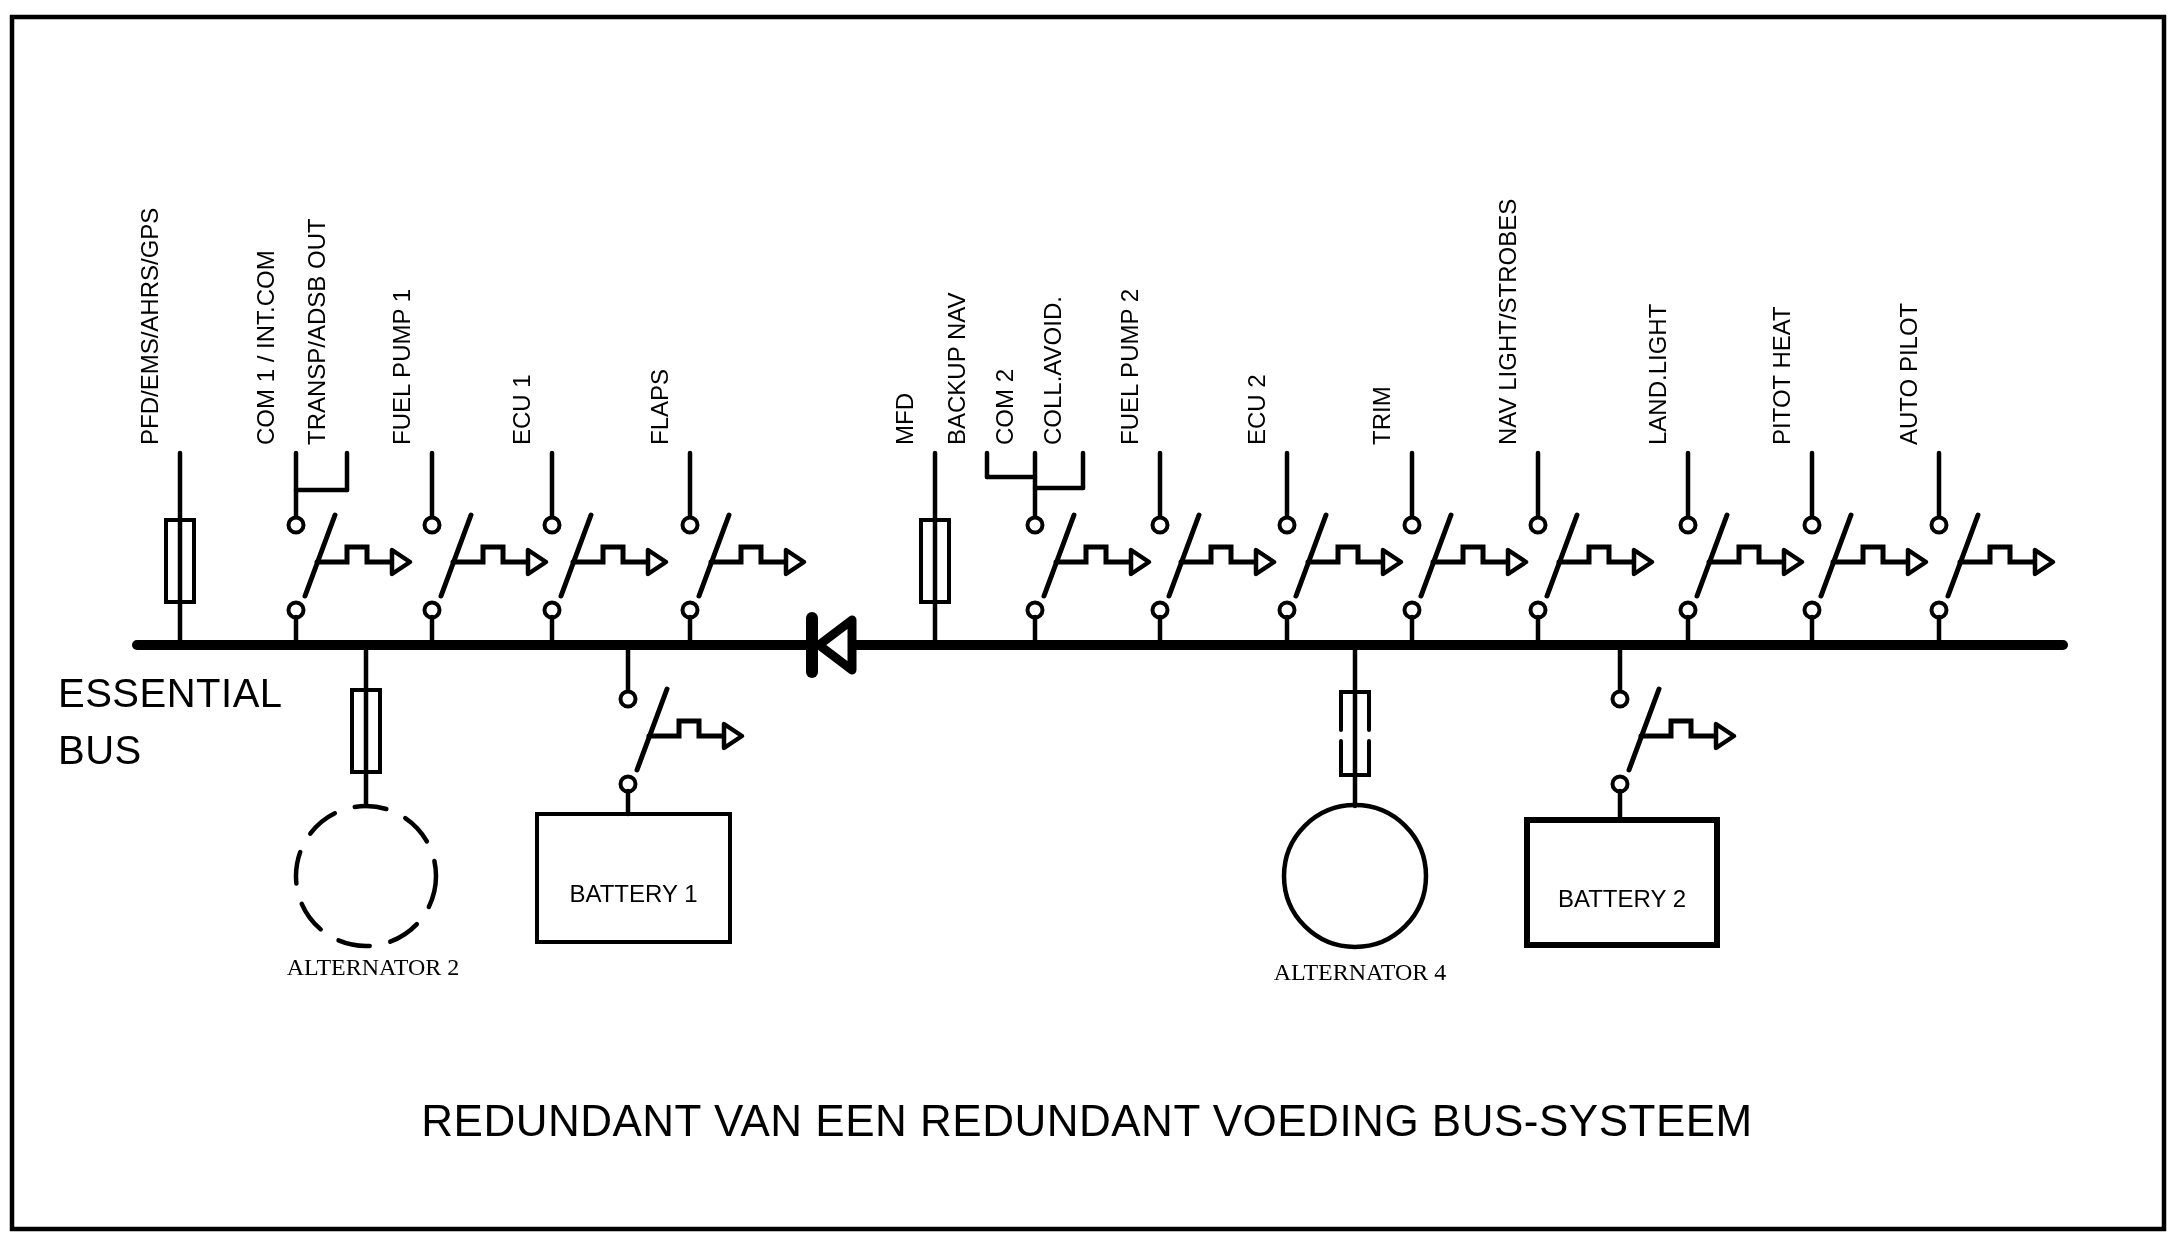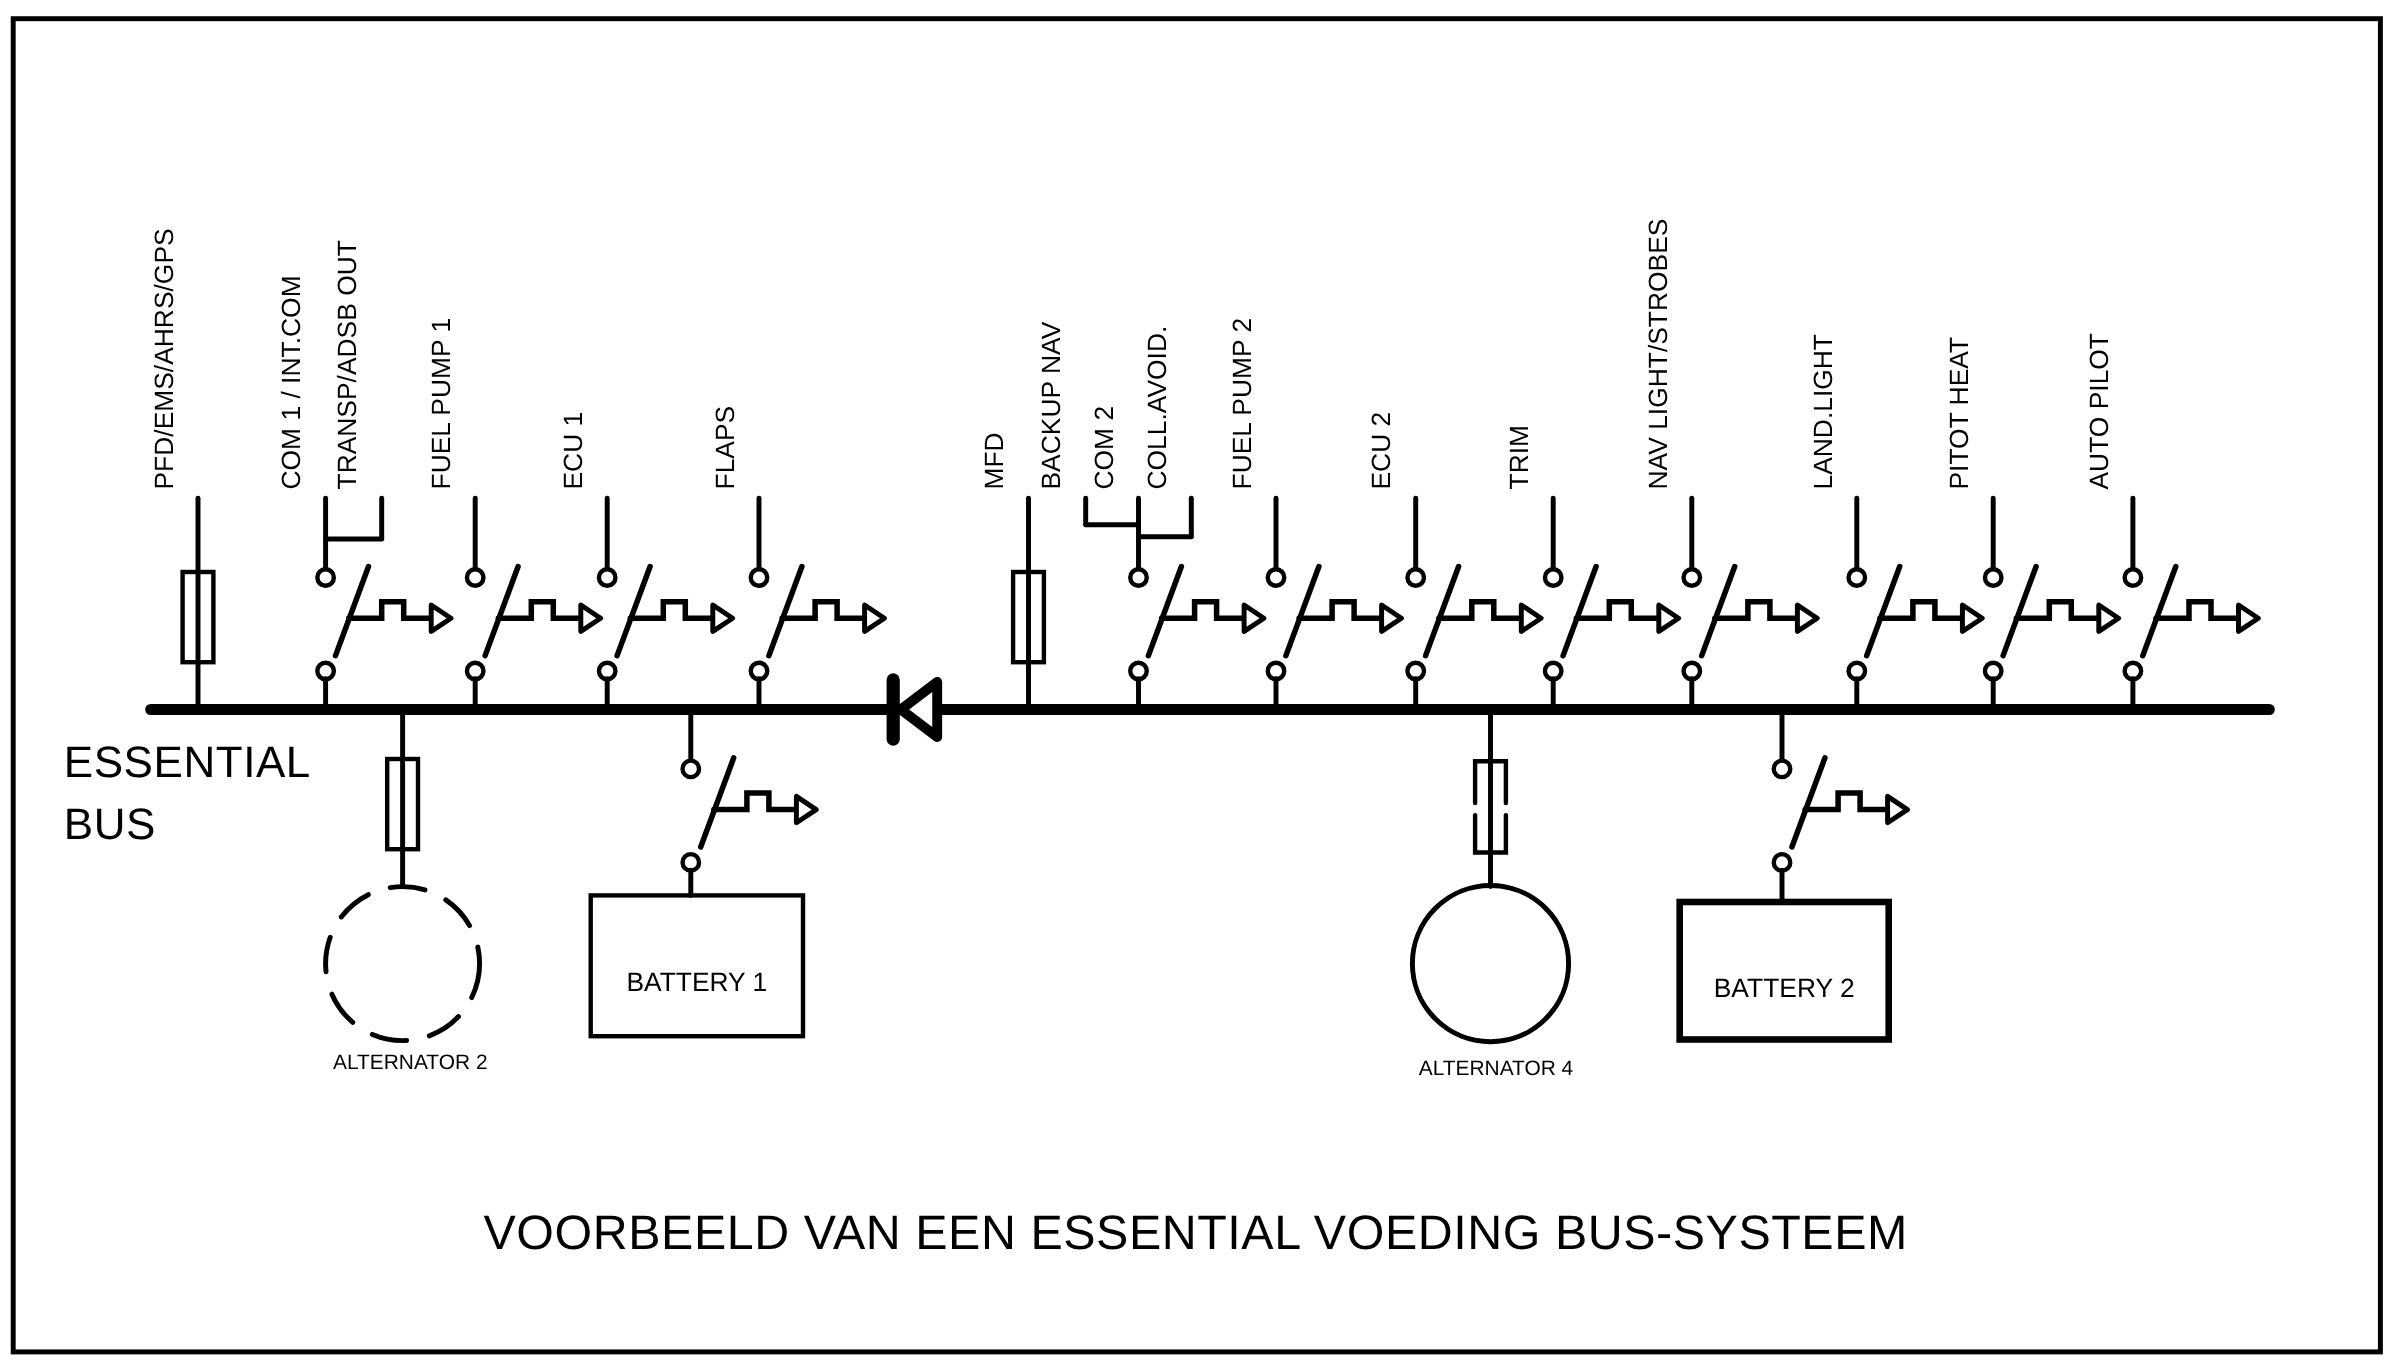--- a/index.html
+++ b/index.html
@@ -3,21 +3,21 @@
 <meta charset="utf-8">
 <style>
   html,body{margin:0;padding:0;background:#ffffff;}
   #app{position:relative;width:2174px;height:1241px;background:#ffffff;overflow:hidden;
        font-family:"Liberation Sans",sans-serif;color:#000;}
   #linework{position:absolute;left:0;top:0;}
   .lbl{position:absolute;white-space:nowrap;color:#000;}
   .branch-lbl{font-size:24px;line-height:30px;height:30px;top:415px;
               transform:rotate(-90deg);transform-origin:0 100%;}
   .bus-name{font-size:40px;line-height:57px;letter-spacing:0.5px;}
-  .src-lbl{font-size:19px;line-height:28px;text-align:center;}
+  .src-lbl{font-size:24px;line-height:28px;text-align:center;font-family:Liberation Serif, serif;}
   .box-lbl{font-size:24px;line-height:28px;text-align:center;margin-top:24px;}
   #title{position:absolute;left:0;right:0;top:1098px;text-align:center;
          font-size:44px;line-height:46px;letter-spacing:0.5px;}
 </style>
 </head>
 <body>
 
 <div id="app">
 
   <svg id="linework" width="2174" height="1241" viewBox="0 0 2174 1241" stroke="#000" fill="none" stroke-linecap="round">
@@ -184,15 +184,15 @@
   <div class="lbl bus-name" style="left:58px;top:665px">
     <div>ESSENTIAL</div>
     <div>BUS</div>
   </div>
 
   <div class="lbl src-lbl" style="left:253px;top:953px;width:240px">ALTERNATOR 2</div>
   <div class="lbl src-lbl" style="left:1240px;top:958px;width:240px">ALTERNATOR 4</div>
   <div class="lbl box-lbl" style="left:537px;top:856px;width:193px">BATTERY 1</div>
   <div class="lbl box-lbl" style="left:1527px;top:861px;width:190px">BATTERY 2</div>
 
-  <div id="title">VOORBEELD VAN EEN ESSENTIAL VOEDING BUS-SYSTEEM</div>
+  <div id="title">REDUNDANT VAN EEN REDUNDANT VOEDING BUS-SYSTEEM</div>
 
 </div>
 
 </body></html>

